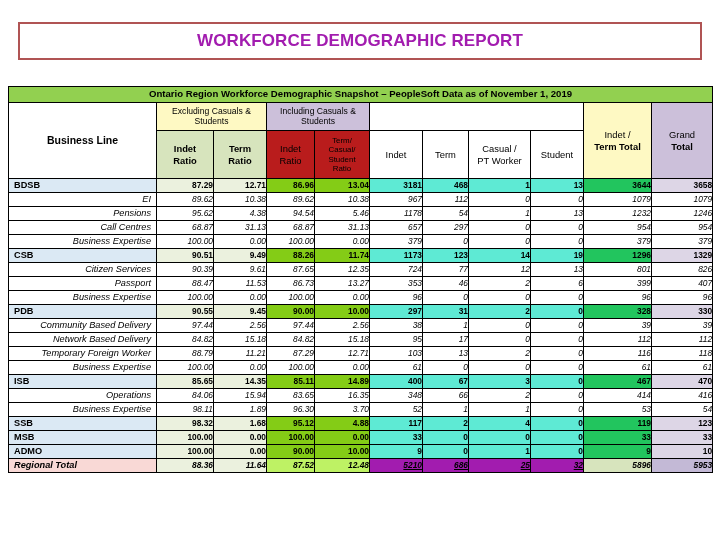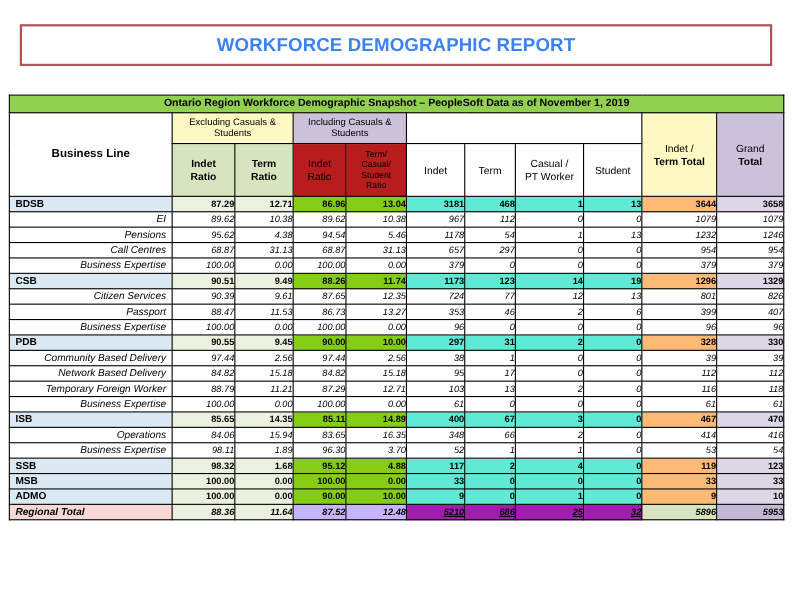--- a/index.html
+++ b/index.html
@@ -21,21 +21,21 @@
     position: absolute;
     left: 18px; top: 22px;
     width: 684px; height: 38px;
     border: 2px solid #b05454;
     background: #ffffff;
     display: flex; align-items: center; justify-content: center;
   }
   #title-text {
     font-size: 17px;
     font-weight: bold;
-    color: #3b82f6;
+    color: #a21caf;
     letter-spacing: 0.1px;
     white-space: nowrap;
   }
 
   
   #table-wrap {
     position: absolute;
     left: 8px; top: 86px;
     width: 704px;
   }
@@ -76,30 +76,30 @@
   td.h-purple.small { font-size: 7.9px; }
   td.h-white  { background: #ffffff; text-align: center; font-size: 9.4px; height: 48px; padding: 0 2px; }
   td.h-green b, td.h-purple b { font-weight: bold; }
 
   
   tr.section td { font-weight: bold; }
   tr.section td.lbl { text-align: left; padding-left: 5px; background: #dbe9f4; }
   tr.section td.c-ratio-g { background: #ebf1de; }
   tr.section td.c-ratio-p { background: #84cc16; }
   tr.section td.c-num     { background: #5eead4; }
-  tr.section td.c-it      { background: #fdba74; }
+  tr.section td.c-it      { background: #22c55e; }
   tr.section td.c-gt      { background: #ddd6e6; }
 
   tr.sub td { font-style: italic; background: #ffffff; }
   tr.sub td.lbl { text-align: right; padding-right: 5px; }
 
   tr.total td { font-style: italic; font-weight: bold; }
   tr.total td.lbl     { text-align: left; padding-left: 5px; background: #f9d9d6; }
   tr.total td.c-ratio-g { background: #ebf1de; }
-  tr.total td.c-ratio-p { background: #c4b5fd; }
+  tr.total td.c-ratio-p { background: #bef264; }
   tr.total td.c-num     { background: #a21caf; text-decoration: underline; }
   tr.total td.c-it      { background: #d7e4bd; }
   tr.total td.c-gt      { background: #c3b9d6; }
 
   td.num { text-align: right; padding-right: 5px; height: 14px; }
   td.lbl { height: 14px; font-size: 9.2px; }
 
   
   tr.section td { border-top: 1.5px solid #000; }
   tr.total td   { border-top: 1.5px solid #000; }

